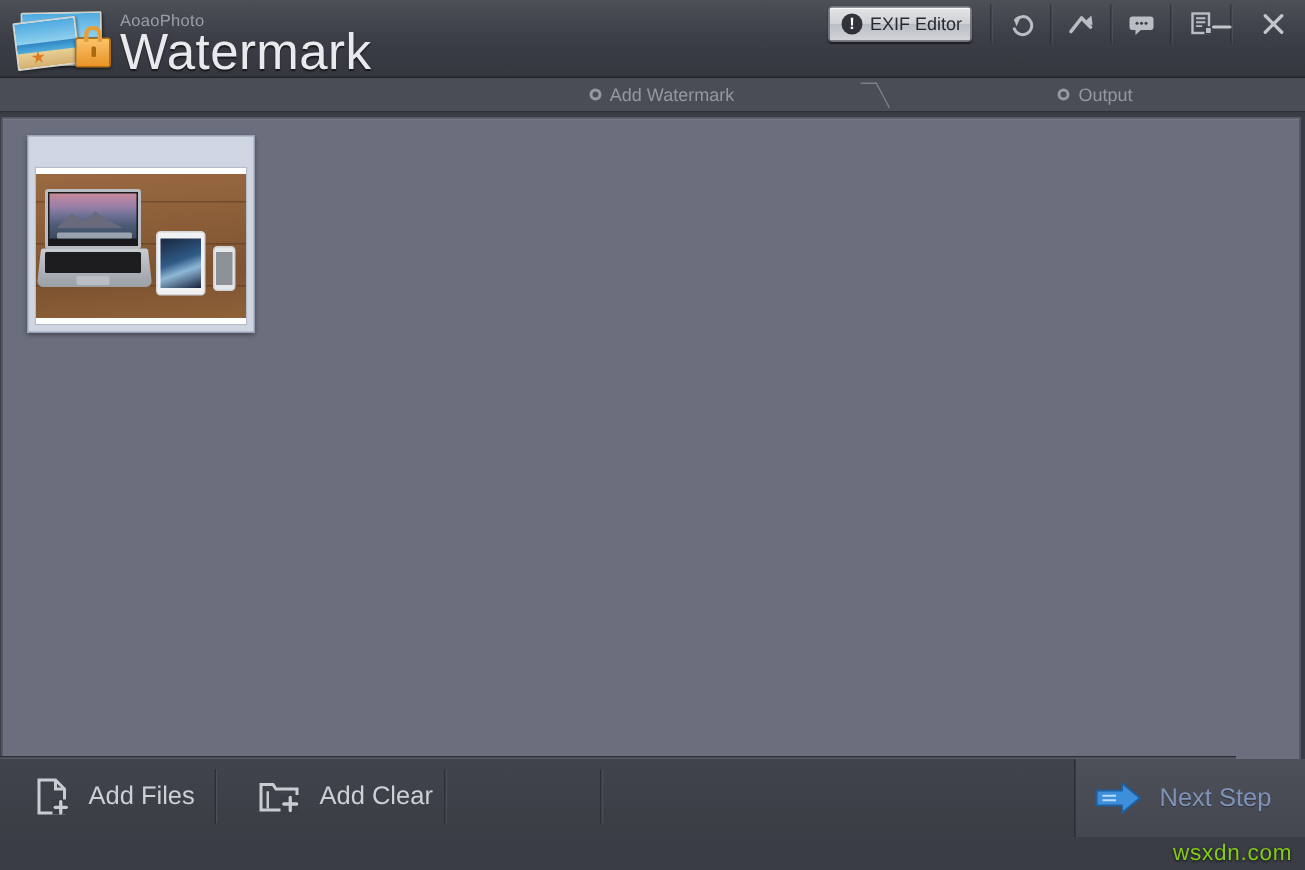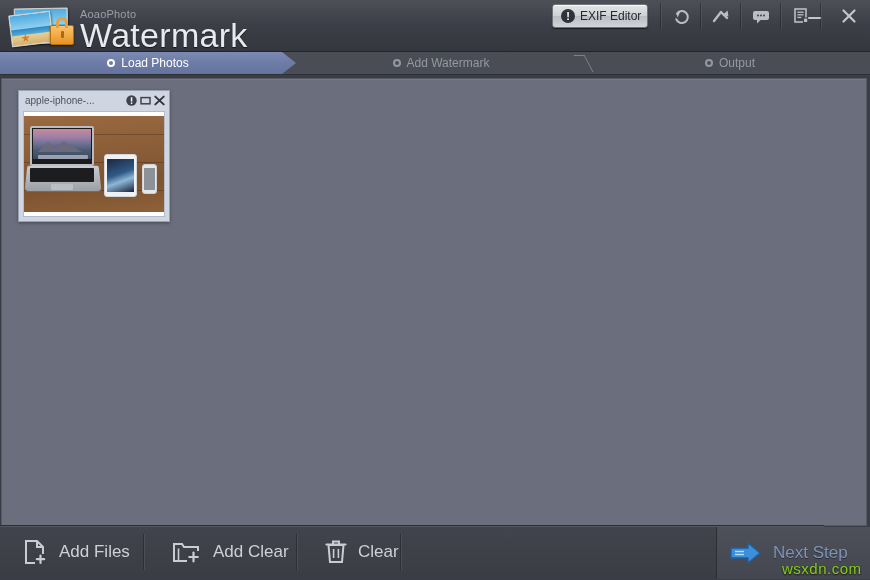--- a/index.html
+++ b/index.html
@@ -201,21 +201,21 @@
   }
   .thumb .iphone{
     position:absolute;left:118px;top:48px;width:15px;height:30px;
     background:#e6e7e9;border-radius:3px;border:1px solid #cfd1d4;box-sizing:border-box;
     padding:3px 1px;
   }
   .thumb .iphone .scr{width:100%;height:100%;background:#8d9299;}
 
   
   .bottombar{
-    position:absolute;left:0;top:525px;width:824px;height:53px;
+    position:absolute;left:0;top:504px;width:824px;height:53px;
     background:linear-gradient(180deg,#41444c 0%,#3a3d44 100%);
     border-top:1px solid #2b2e34;
     box-sizing:border-box;
   }
   .bottombar:before{
     content:"";position:absolute;left:0;right:0;top:0;height:1px;background:#55585f;
   }
   .bb-btn{
     position:absolute;top:0;height:52px;display:flex;align-items:center;
     cursor:pointer;padding:0 18px;box-sizing:border-box;gap:11px;
@@ -321,55 +321,34 @@
       <div class="win-btn">
         <svg width="18" height="18" viewBox="0 0 18 18">
           <line x1="3.5" y1="3.5" x2="14.5" y2="14.5" stroke="#c2c5cb" stroke-width="2.2" stroke-linecap="round"></line>
           <line x1="14.5" y1="3.5" x2="3.5" y2="14.5" stroke="#c2c5cb" stroke-width="2.2" stroke-linecap="round"></line>
         </svg>
       </div>
     </div>
   </div>
 
   <div class="stepbar">
-    <div class="step active">
-      <span class="dot"></span>
-      <span>Load Photos</span>
-    </div>
     <div class="step inactive s2">
       <span class="dot"></span>
       <span>Add Watermark</span>
     </div>
     <div class="step-chev"></div>
     <div class="step inactive s3">
       <span class="dot"></span>
       <span>Output</span>
     </div>
   </div>
 
   <div class="content">
 
     <div class="card">
-      <div class="card-head">
-        <div class="card-title">apple-iphone-...</div>
-        <div class="card-acts">
-          <svg class="ic" width="11" height="11" viewBox="0 0 11 11">
-            <circle cx="5.5" cy="5.5" r="5.2" fill="#3f434d"></circle>
-            <rect x="4.8" y="2.3" width="1.5" height="4.2" fill="#ffffff"></rect>
-            <rect x="4.8" y="7.4" width="1.5" height="1.5" fill="#ffffff"></rect>
-          </svg>
-          <svg class="ic" width="11" height="11" viewBox="0 0 11 11">
-            <rect x="1" y="2.6" width="9" height="6.2" fill="none" stroke="#3f434d" stroke-width="1.5"></rect>
-          </svg>
-          <svg class="ic" width="11" height="11" viewBox="0 0 11 11">
-            <line x1="1.3" y1="1.6" x2="9.7" y2="9.4" stroke="#2f333b" stroke-width="1.9" stroke-linecap="round"></line>
-            <line x1="9.7" y1="1.6" x2="1.3" y2="9.4" stroke="#2f333b" stroke-width="1.9" stroke-linecap="round"></line>
-          </svg>
-        </div>
-      </div>
       <div class="card-body">
         <div class="thumb">
           <div class="plank" style="top:18px"></div>
           <div class="plank" style="top:46px"></div>
           <div class="plank" style="top:74px"></div>
           <div class="laptop-base"></div>
           <div class="laptop-screen">
             <div class="pic"></div>
             <div class="mtn"></div>
             <div class="dock"></div>
@@ -409,30 +388,20 @@
         <line x1="6.5" y1="9.5" x2="6.5" y2="21" stroke="#c9ccd2" stroke-width="1.6"></line>
         <rect x="15" y="12" width="13" height="12" fill="#3a3d44"></rect>
         <line x1="21.5" y1="13.6" x2="21.5" y2="22.4" stroke="#c9ccd2" stroke-width="2.2" stroke-linecap="round"></line>
         <line x1="17.2" y1="18" x2="25.8" y2="18" stroke="#c9ccd2" stroke-width="2.2" stroke-linecap="round"></line>
       </svg>
       <span class="lbl">Add Clear</span>
     </div>
 
     <div class="bb-sep" style="left:296px;"></div>
 
-    <div class="bb-btn" style="left:307px;">
-      <svg width="22" height="26" viewBox="0 0 22 26">
-        <path d="M3.5 6 L18.5 6 L17 23 L5 23 Z" fill="none" stroke="#c9ccd2" stroke-width="2"></path>
-        <line x1="1.5" y1="5.5" x2="20.5" y2="5.5" stroke="#c9ccd2" stroke-width="2.2" stroke-linecap="round"></line>
-        <path d="M8 5.5 L8 2.5 L14 2.5 L14 5.5" fill="none" stroke="#c9ccd2" stroke-width="2"></path>
-        <line x1="8.6" y1="10" x2="8.6" y2="19" stroke="#c9ccd2" stroke-width="1.6"></line>
-        <line x1="13.4" y1="10" x2="13.4" y2="19" stroke="#c9ccd2" stroke-width="1.6"></line>
-      </svg>
-      <span class="lbl">Clear</span>
-    </div>
 
     <div class="bb-sep" style="left:400px;"></div>
 
     <div class="next-panel">
       <svg width="34" height="26" viewBox="0 0 34 26">
         <path d="M2 8 L19 8 L19 3 L31 13 L19 23 L19 18 L2 18 Z" fill="#3d8fdb" stroke="#1f5f9e" stroke-width="1.4" stroke-linejoin="round"></path>
         <line x1="6" y1="11.5" x2="15" y2="11.5" stroke="#bcdcf5" stroke-width="1.4"></line>
         <line x1="6" y1="14.5" x2="15" y2="14.5" stroke="#bcdcf5" stroke-width="1.4"></line>
       </svg>
       <span class="lbl">Next Step</span>

